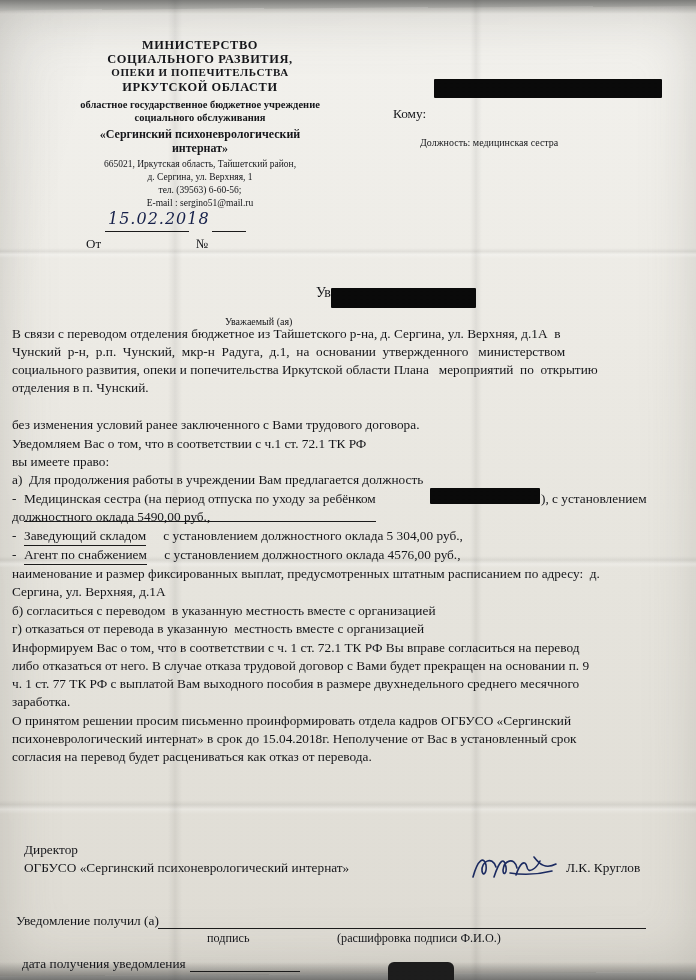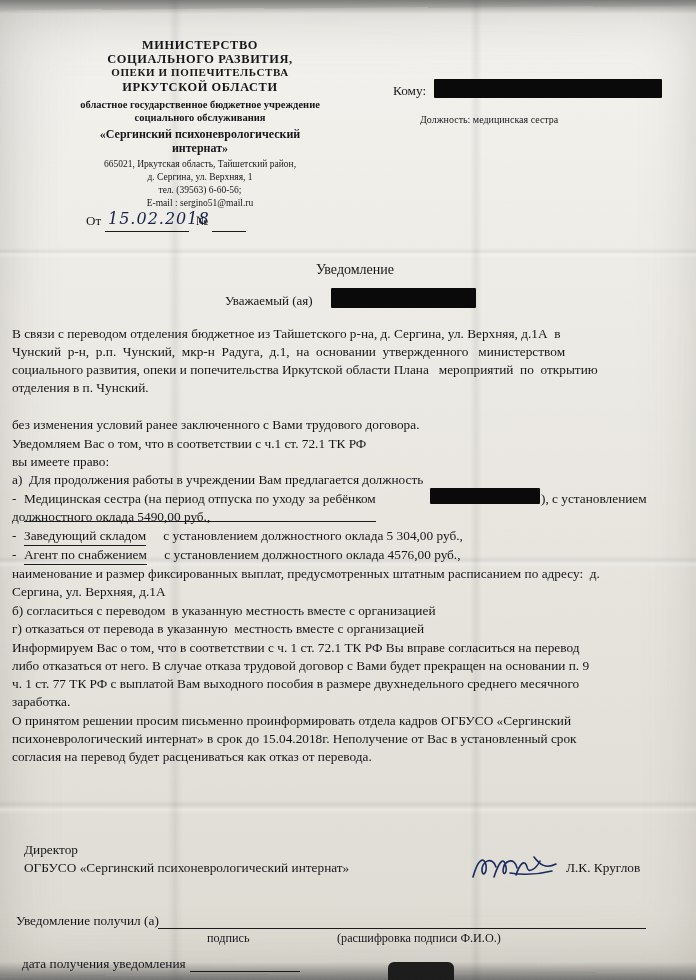--- a/index.html
+++ b/index.html
@@ -45,20 +45,21 @@
     position: absolute;
     left: 0; top: 0;
     width: 696px;
     height: 833px;
     color: #15161a;
   }
   .txt {
     position: absolute;
     white-space: pre;
     line-height: 1.18;
+    margin-top: 23px;
   }
   .blk {
     position: absolute;
     background: #0a0a0a;
     border-radius: 1px;
   }
   
   .hdr {
     position: absolute;
     text-align: center;
@@ -148,21 +149,21 @@
     <div class="txt" style="left:196px; top:213px; font-size:13px;">№</div>
     <div class="underline-el" style="left:212px; top:230px; width:34px; height:1px;"></div>
 
     <div class="txt" style="left:393px; top:83px; font-size:13.3px;">Кому:</div>
     <div class="blk" style="left:434px; top:79px; width:228px; height:19px;"></div>
 
     <div class="txt" style="left:420px; top:114px; font-size:10px;"><span>Должность:</span> <span>медицинская сестра</span></div>
 
     <div class="txt" style="left:316px; top:262px; font-size:14px;">Уведомление</div>
 
-    <div class="txt" style="left:225px; top:293px; font-size:13px;">Уважаемый (ая)</div>
+    <div class="txt" style="left:225px; top:293px; font-size:10px;">Уважаемый (ая)</div>
     <div class="blk" style="left:331px; top:288px; width:145px; height:20px;"></div>
 
     <div class="body-line" style="left:12px; top:326px;">В связи с переводом отделения бюджетное из Тайшетского р-на, д. Сергина, ул. Верхняя, д.1А  в</div>
     <div class="body-line" style="left:12px; top:344px;">Чунский  р-н,  р.п.  Чунский,  мкр-н  Радуга,  д.1,  на  основании  утвержденного   министерством</div>
     <div class="body-line" style="left:12px; top:362px;">социального развития, опеки и попечительства Иркутской области Плана   мероприятий  по  открытию</div>
     <div class="body-line" style="left:12px; top:380px;">отделения в п. Чунский.</div>
 
     <div class="body-line" style="left:12px; top:417px;">без изменения условий ранее заключенного с Вами трудового договора.</div>
 
     <div class="body-line" style="left:12px; top:436px;">Уведомляем Вас о том, что в соответствии с ч.1 ст. 72.1 ТК РФ</div>

